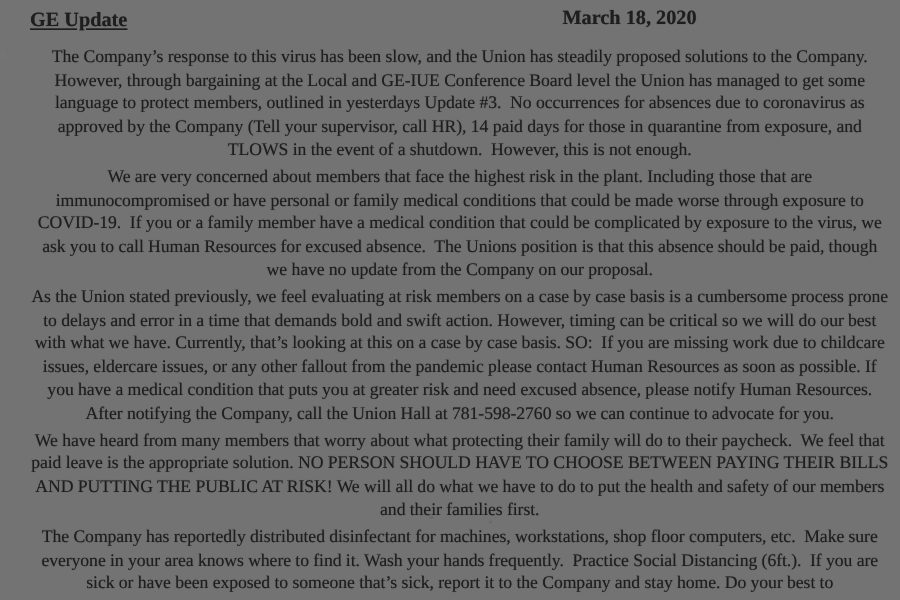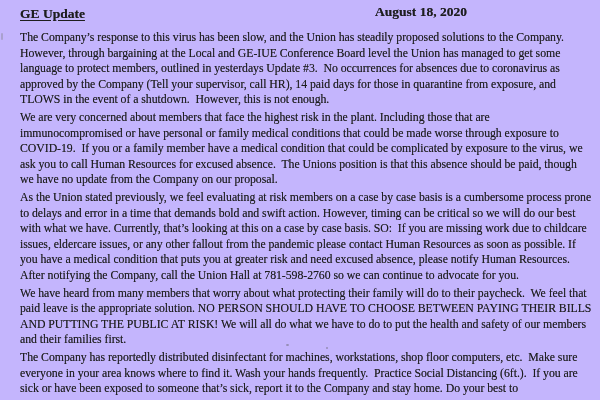--- a/index.html
+++ b/index.html
@@ -3,21 +3,21 @@
 <meta charset="utf-8">
 <style>
   html, body {
     margin: 0;
     padding: 0;
   }
   .page {
     position: relative;
     width: 600px;
     height: 400px;
-    background: #c4b5fd;
+    background: #737373;
     overflow: hidden;
     font-family: "Liberation Serif", "DejaVu Serif", serif;
     color: #1e1e1e;
     box-sizing: border-box;
     padding: 4px 7px 0 20px;
   }
   .doc-header {
     position: relative;
     height: 18px;
     margin-bottom: 8px;
@@ -35,21 +35,21 @@
     top: 0;
     font-size: 13.5px;
     font-weight: bold;
     text-shadow: 0 0 0.5px rgba(20,20,20,0.6);
   }
   .doc-body .para {
     margin: 0 0 2.5px 0;
     font-size: 11.8px;
     line-height: 15.5px;
     white-space: pre-wrap;
-    text-align: left;
+    text-align: center;
     letter-spacing: -0.05px;
     text-shadow: 0 0 0.55px rgba(25,25,25,0.55);
   }
   .doc-body .para .bold {
     font-weight: normal;
   }
   .speck {
     position: absolute;
     background: rgba(90,90,90,0.45);
     border-radius: 50%;
@@ -58,21 +58,21 @@
   .speck-2 { left: 286px; top: 344px; width: 3px; height: 2px; }
   .speck-3 { left: 326px; top: 347px; width: 2px; height: 2px; }
   .speck-4 { left: 547px; top: 212px; width: 3px; height: 2px; background: rgba(130,130,130,0.3); }
 </style>
 </head>
 <body>
 
 <div class="page">
   <div class="doc-header">
     <span class="doc-title">GE Update</span>
-    <span class="doc-date">August 18, 2020</span>
+    <span class="doc-date">March 18, 2020</span>
   </div>
   <div class="doc-body">
       <p class="para"><span>The Company’s response to this virus has been slow, and the Union has steadily proposed solutions to the Company. However, through bargaining at the Local and GE-IUE Conference Board level the Union has managed to get some language to protect members, outlined in yesterdays Update #3.  No occurrences for absences due to coronavirus as approved by the Company (Tell your supervisor, call HR), 14 paid days for those in quarantine from exposure, and TLOWS in the event of a shutdown.  However, this is not enough.</span></p>
       <p class="para"><span>We are very concerned about members that face the highest risk in the plant. Including those that are immunocompromised or have personal or family medical conditions that could be made worse through exposure to COVID-19.  If you or a family member have a medical condition that could be complicated by exposure to the virus, we ask you to call Human Resources for excused absence.  The Unions position is that this absence should be paid, though we have no update from the Company on our proposal.</span></p>
       <p class="para"><span>As the Union stated previously, we feel evaluating at risk members on a case by case basis is a cumbersome process prone to delays and error in a time that demands bold and swift action. However, timing can be critical so we will do our best with what we have. Currently, that’s looking at this on a case by case basis. </span><span class="bold">SO:</span><span>  If you are missing work due to childcare issues, eldercare issues, or any other fallout from the pandemic please contact Human Resources as soon as possible. If you have a medical condition that puts you at greater risk and need excused absence, please notify Human Resources.  After notifying the Company, call the Union Hall at 781-598-2760 so we can continue to advocate for you.</span></p>
       <p class="para"><span>We have heard from many members that worry about what protecting their family will do to their paycheck.  We feel that paid leave is the appropriate solution. NO PERSON SHOULD HAVE TO CHOOSE BETWEEN PAYING THEIR BILLS AND PUTTING THE PUBLIC AT RISK! We will all do what we have to do to put the health and safety of our members and their families first.</span></p>
       <p class="para"><span>The Company has reportedly distributed disinfectant for machines, workstations, shop floor computers, etc.  Make sure everyone in your area knows where to find it. Wash your hands frequently.  Practice Social Distancing (6ft.).  If you are sick or have been exposed to someone that’s sick, report it to the Company and stay home. Do your best to</span></p>
     </div>
 
   <div class="speck speck-1"></div>

